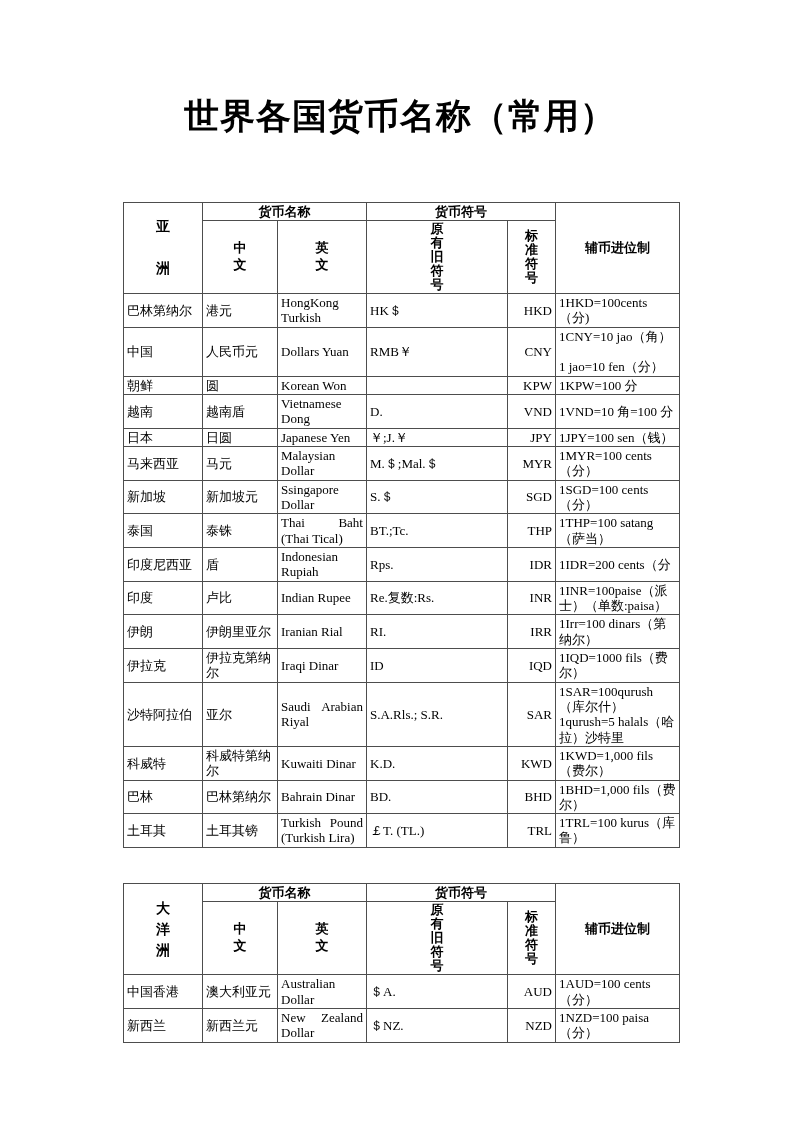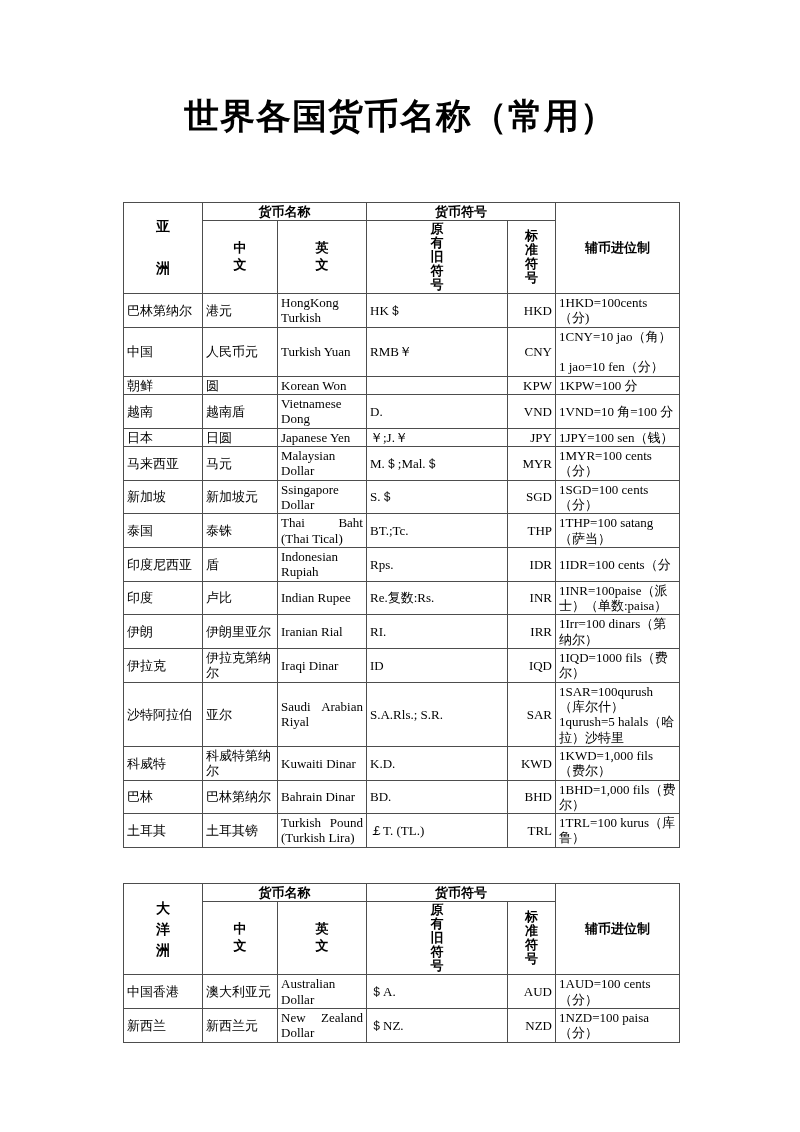--- a/index.html
+++ b/index.html
@@ -99,21 +99,21 @@
           <td class="col-country">巴林第纳尔</td>
           <td class="col-chinese">港元</td>
           <td class="col-english">HongKong Turkish</td>
           <td class="col-old_symbol">HK＄</td>
           <td class="col-code">HKD</td>
           <td class="col-subunit">1HKD=100cents（分)</td>
         </tr>
         <tr>
           <td class="col-country">中国</td>
           <td class="col-chinese">人民币元</td>
-          <td class="col-english">Turkish Yuan</td>
+          <td class="col-english">Dollars Yuan</td>
           <td class="col-old_symbol">RMB￥</td>
           <td class="col-code">CNY</td>
           <td class="col-subunit">1CNY=10 jao（角）
 
 1 jao=10 fen（分）</td>
         </tr>
         <tr>
           <td class="col-country">朝鲜</td>
           <td class="col-chinese">圆</td>
           <td class="col-english">Korean Won</td>
@@ -160,21 +160,21 @@
           <td class="col-old_symbol">BT.;Tc.</td>
           <td class="col-code">THP</td>
           <td class="col-subunit">1THP=100 satang（萨当）</td>
         </tr>
         <tr>
           <td class="col-country">印度尼西亚</td>
           <td class="col-chinese">盾</td>
           <td class="col-english">Indonesian Rupiah</td>
           <td class="col-old_symbol">Rps.</td>
           <td class="col-code">IDR</td>
-          <td class="col-subunit">1IDR=100 cents（分</td>
+          <td class="col-subunit">1IDR=200 cents（分</td>
         </tr>
         <tr>
           <td class="col-country">印度</td>
           <td class="col-chinese">卢比</td>
           <td class="col-english">Indian Rupee</td>
           <td class="col-old_symbol">Re.复数:Rs.</td>
           <td class="col-code">INR</td>
           <td class="col-subunit">1INR=100paise（派士）（单数:paisa）</td>
         </tr>
         <tr>

